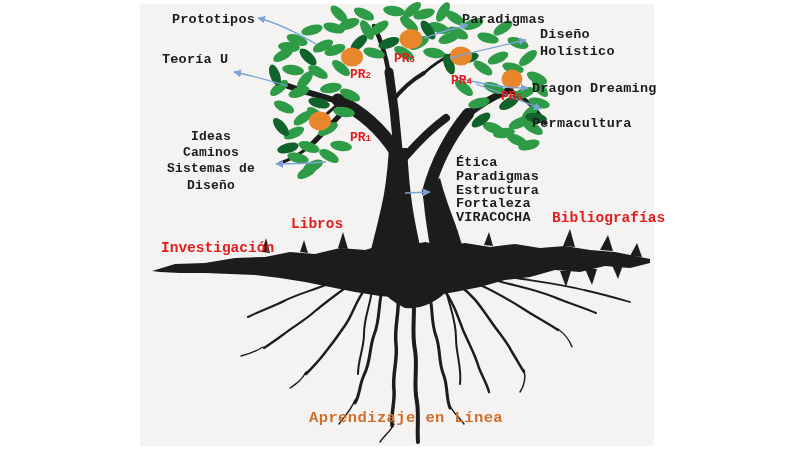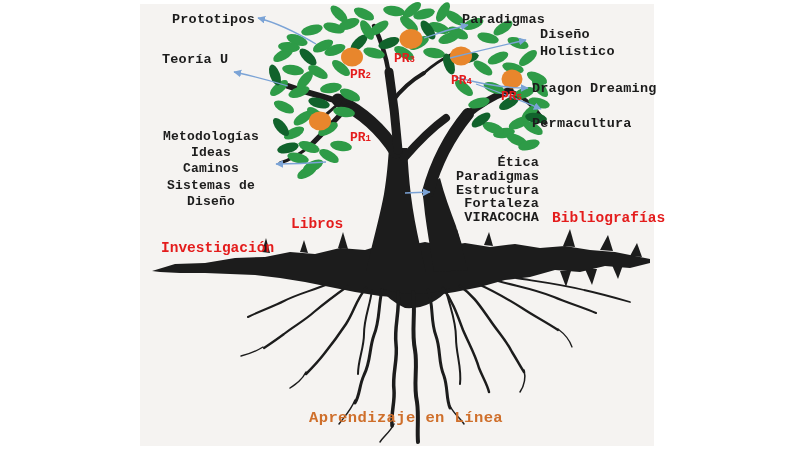--- a/index.html
+++ b/index.html
@@ -195,40 +195,39 @@
       <path class="arrow" marker-end="url(#ah)" d="M450,58 Q490,48 526,40"></path>
       <path class="arrow" marker-end="url(#ah)" d="M455,77 Q495,88 528,88"></path>
       <path class="arrow" marker-end="url(#ah)" d="M476,84 Q515,98 541,109"></path>
     </g>
   </svg>
 
   <div class="lbl black" style="left:172px;top:12px;">Prototipos</div>
   <div class="lbl black" style="left:162px;top:52px;text-align:right;">Teoría U</div>
 
   <div class="lbl black center multiline" style="left:140px;top:129px;width:142px;font-size:13px;">
-    <div>Metodologías</div>
     <div>Ideas</div>
     <div>Caminos</div>
     <div>Sistemas de</div>
     <div>Diseño</div>
   </div>
 
   <div class="lbl red" style="left:291px;top:216px;">Libros</div>
   <div class="lbl red" style="left:161px;top:240px;">Investigación</div>
 
   <div class="lbl black" style="left:462px;top:12px;">Paradigmas</div>
   <div class="lbl black diseno" style="left:540px;top:26px;">
     <div>Diseño</div>
     <div>Holístico</div>
   </div>
   <div class="lbl black" style="left:532px;top:81px;">Dragon Dreaming</div>
   <div class="lbl black" style="left:532px;top:116px;">Permacultura</div>
   <div class="lbl red" style="left:552px;top:210px;">Bibliografías</div>
 
-  <div class="lbl black trunk-list" style="left:456px;top:156px;text-align:right;">
+  <div class="lbl black trunk-list" style="left:456px;top:156px;">
     <div>Ética</div>
     <div>Paradigmas</div>
     <div>Estructura</div>
     <div>Fortaleza</div>
     <div>VIRACOCHA</div>
   </div>
 
   <div class="lbl orange" style="left:309px;top:393px;margin-top:16px;">Aprendizaje en Línea</div>
 
   <span class="pr" style="left:318px;top:130px;padding-left:32px;"><span>PR</span><span class="sub">1</span></span>

